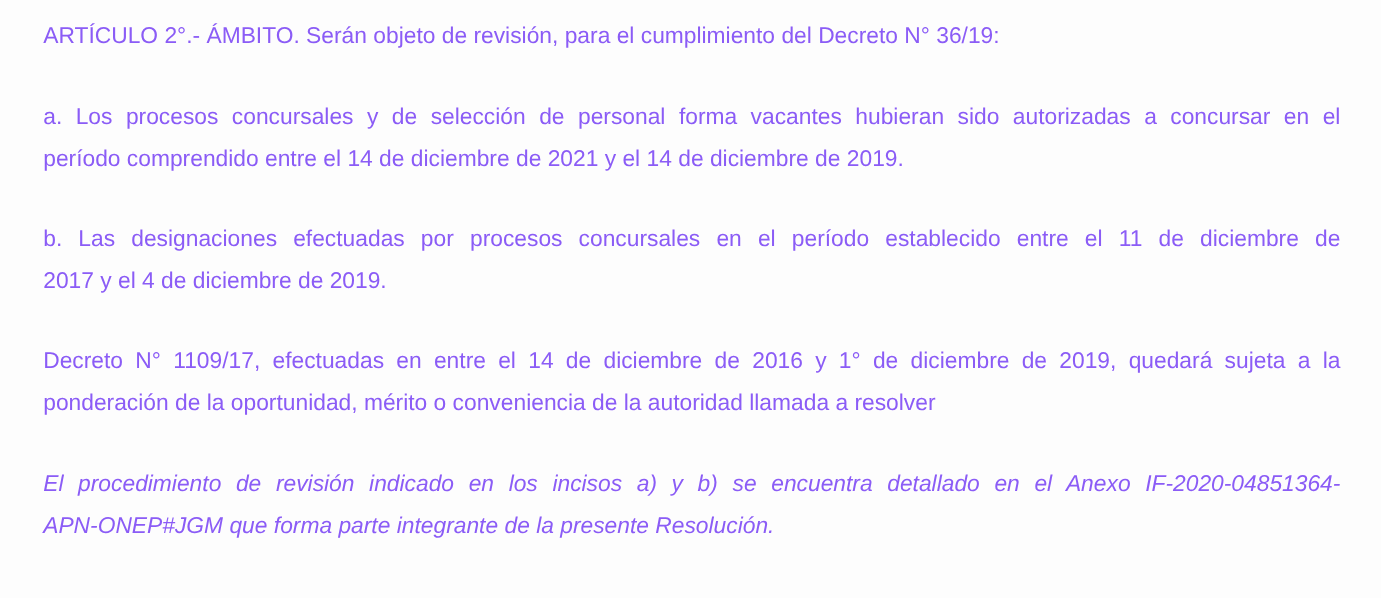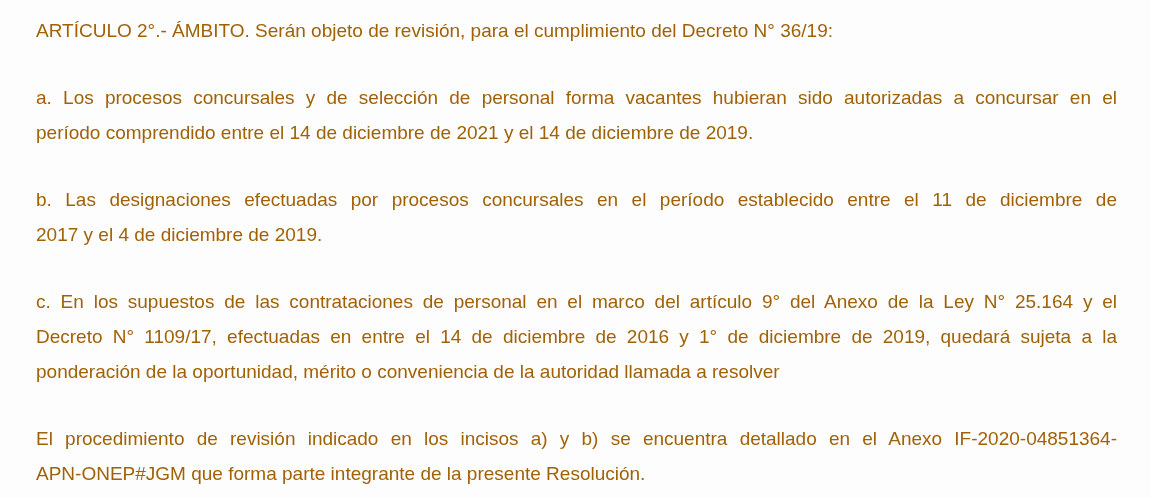--- a/index.html
+++ b/index.html
@@ -11,34 +11,35 @@
     width: 1151px;
     height: 498px;
     overflow: hidden;
     font-family: "Liberation Sans", sans-serif;
   }
   .doc {
     box-sizing: border-box;
     width: 1151px;
     height: 498px;
     padding: 13px 34px 0 36px;
-    color: #a16207;
+    color: #8b5cf6;
     font-size: 19px;
     line-height: 35px;
   }
   .heading {
     margin: 0 0 32px 0;
     text-align: left;
     white-space: nowrap;
   }
   .para {
     margin: 0 0 32px 0;
   }
   .para:last-child {
     margin-bottom: 0;
+    font-style: italic;
   }
   .line {
     text-align: left;
   }
   .line.justified {
     text-align: justify;
     text-align-last: justify;
   }
 </style>
 </head>
@@ -52,21 +53,20 @@
     <div class="line justified">a. Los procesos concursales y de selección de personal forma vacantes hubieran sido autorizadas a concursar en el</div>
     <div class="line">período comprendido entre el 14 de diciembre de 2021 y el 14 de diciembre de 2019.</div>
   </div>
 
   <div class="para">
     <div class="line justified">b. Las designaciones efectuadas por procesos concursales en el período establecido entre el 11 de diciembre de</div>
     <div class="line">2017 y el 4 de diciembre de 2019.</div>
   </div>
 
   <div class="para">
-    <div class="line justified">c. En los supuestos de las contrataciones de personal en el marco del artículo 9° del Anexo de la Ley N° 25.164 y el</div>
     <div class="line justified">Decreto N° 1109/17, efectuadas en entre el 14 de diciembre de 2016 y 1° de diciembre de 2019, quedará sujeta a la</div>
     <div class="line">ponderación de la oportunidad, mérito o conveniencia de la autoridad llamada a resolver</div>
   </div>
 
   <div class="para">
     <div class="line justified">El procedimiento de revisión indicado en los incisos a) y b) se encuentra detallado en el Anexo IF-2020-04851364-</div>
     <div class="line">APN-ONEP#JGM que forma parte integrante de la presente Resolución.</div>
   </div>
 
 </div>

